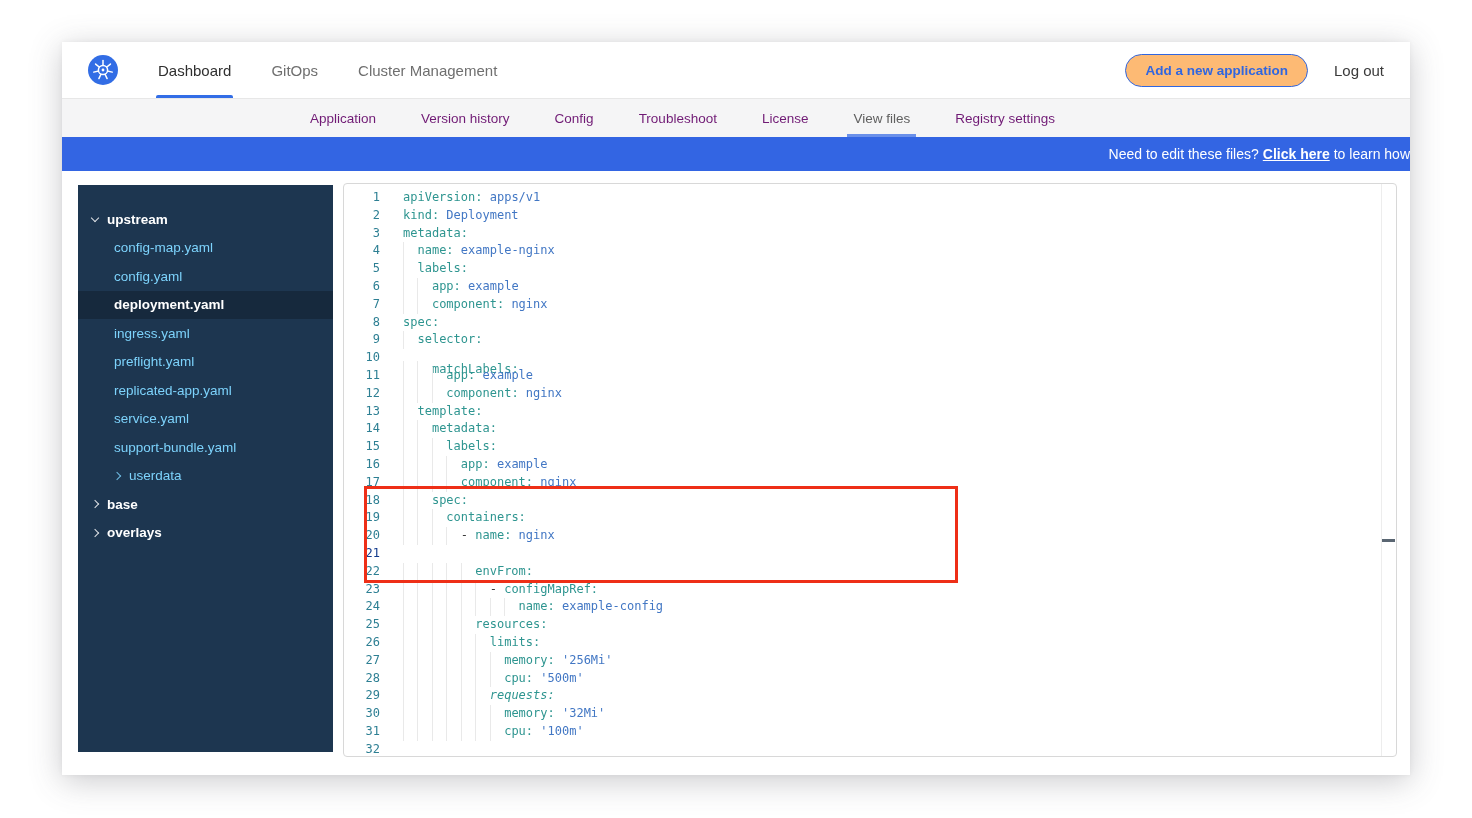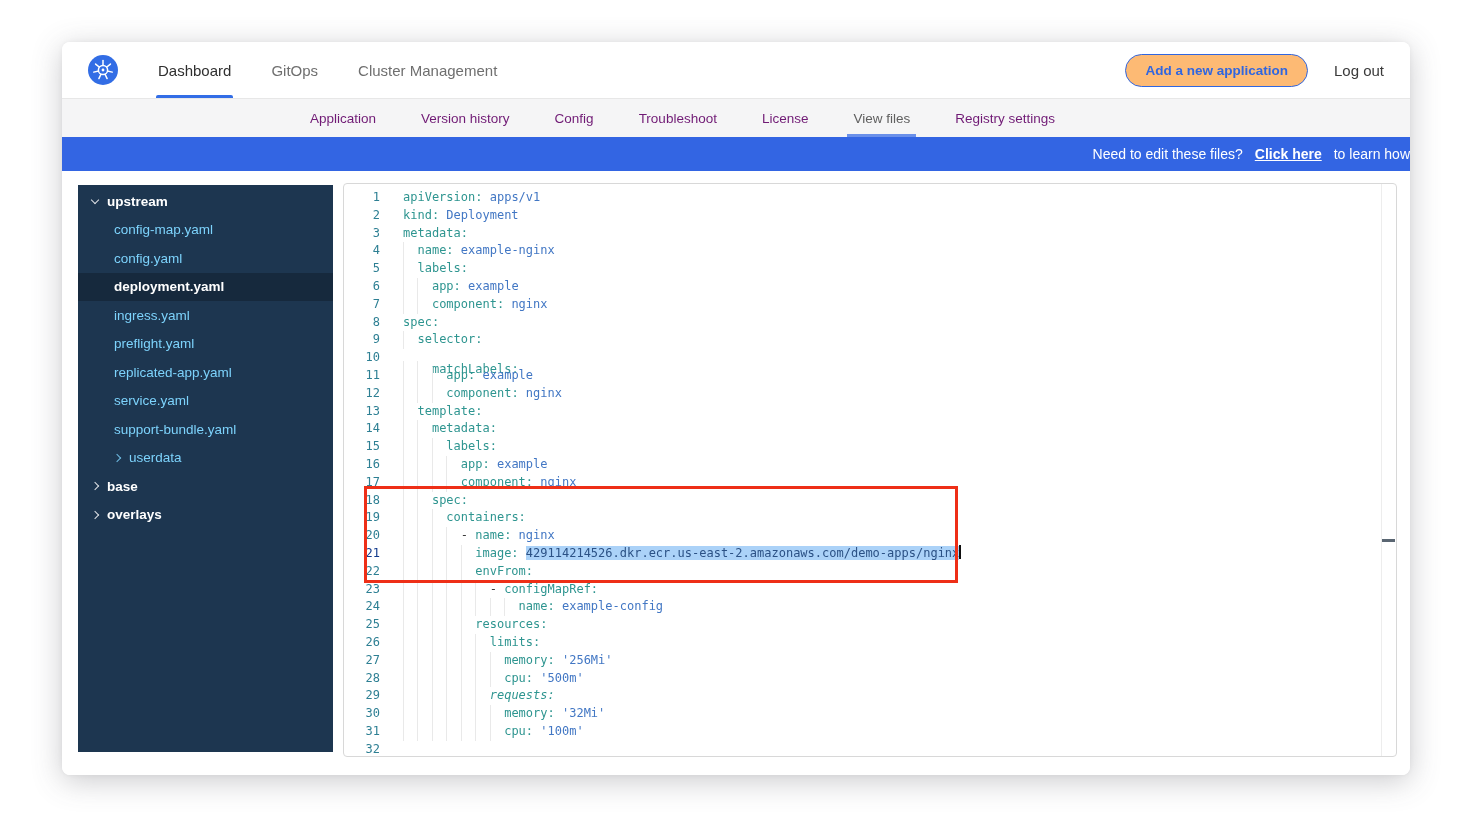--- a/index.html
+++ b/index.html
@@ -1,20 +1,20 @@
 <!DOCTYPE html>
 <html style="--accent: #326de6; --accent2: #3066e0; --banner: #3365e3; --tabline: #6a90ea; --sidebg: #1d3650; --selrow: #16293d; --key: #2e9590; --val: #4277c4; --lnum: #2d7f93; --lnumact: #123a8c; --selbg: #abd2f8; --red: #ee2f17;"><head>
 <meta charset="utf-8">
 <style>
   * { box-sizing: border-box; }
   html,body { margin:0; padding:0; background:#fff; width:1472px; height:818px;
     font-family:"Liberation Sans",sans-serif; }
 
   .app-card { position:absolute; left:62px; top:42px; width:1348px; height:733px;
-    background:#fff; border-radius:8px; overflow:hidden;
+    background:#fff; border-radius:0; overflow:hidden;
     box-shadow:0 6px 30px rgba(80,80,90,.30), 0 0 5px rgba(0,0,0,.05); }
 
   
   .navbar { height:57px; display:flex; align-items:center; padding:0 26px;
     border-bottom:1px solid #e7e7e7; background:#fff; }
   .brand { width:30px; height:30px; margin-right:40px; flex:none; cursor:pointer; }
   .nav-items { display:flex; height:100%; gap:40px; }
   .nav-item { display:flex; align-items:center; position:relative; font-size:15px;
     color:#6f6f6f; cursor:pointer; }
   .nav-item.active { color:#2f2f2f; font-weight:500; }
@@ -31,28 +31,28 @@
     padding-left:248px; gap:45px; }
   .tab { display:flex; align-items:center; font-size:13.5px; color:#701a75;
     position:relative; cursor:pointer; }
   .tab.active { color:#606060; }
   .tab.active::after { content:""; position:absolute; left:-6px; right:-6px; bottom:0;
     height:3px; background:var(--tabline); }
 
   
   .banner { height:34px; background:var(--banner); color:#fff; display:flex;
     align-items:center; justify-content:flex-end; font-size:14px; }
-  .banner a { color:#fff; font-weight:bold; text-decoration:underline; margin:0 12px;
+  .banner a { color:#fff; font-weight:bold; text-decoration:underline; margin:0 4px;
     cursor:pointer; }
 
   
   .content { position:relative; height:604px; background:#fff; }
 
   .sidebar { position:absolute; left:16px; top:14px; width:255px; height:567px;
-    background:var(--sidebg); padding-top:2px; overflow:hidden; }
+    background:var(--sidebg); padding-top:20px; overflow:hidden; }
   .tree-row { height:28.5px; display:flex; align-items:center; font-size:13.5px;
     color:#7dd3fc; cursor:pointer; padding-left:14px; }
   .tree-row.depth1 { padding-left:36px; }
   .tree-row.root { color:#fff; font-weight:bold; }
   .tree-row.selected { background:var(--selrow); color:#fff; font-weight:bold; }
   .chev { width:6px; height:6px; border-right:1.5px solid currentColor;
     border-bottom:1.5px solid currentColor; display:inline-block; flex:none;
     margin-right:9px; opacity:.85; }
   .chev.right { transform:rotate(-45deg); }
   .chev.down  { transform:rotate(45deg); margin-top:-3px; }
@@ -250,21 +250,20 @@
           <div class="code-line">
             <span class="ln">19</span>
             <span class="lc" style="background-size: 6ch 100%;">      <span class="tk-k">containers:</span></span>
           </div>
           <div class="code-line">
             <span class="ln">20</span>
             <span class="lc" style="background-size: 8ch 100%;">        <span class="tk-d">- </span><span class="tk-k">name:</span><span class="tk-v"> nginx</span></span>
           </div>
           <div class="code-line">
             <span class="ln active">21</span>
-            <span class="lc" style="background-size: 10ch 100%;">          <span class="tk-k">image: </span><span class="tk-sel">429114214526.dkr.ecr.us-east-2.amazonaws.com/demo-apps/nginx</span><span class="tk-cursor"></span></span>
           </div>
           <div class="code-line">
             <span class="ln">22</span>
             <span class="lc" style="background-size: 10ch 100%;">          <span class="tk-k">envFrom:</span></span>
           </div>
           <div class="code-line">
             <span class="ln">23</span>
             <span class="lc" style="background-size: 12ch 100%;">            <span class="tk-d">- </span><span class="tk-k">configMapRef:</span></span>
           </div>
           <div class="code-line">

